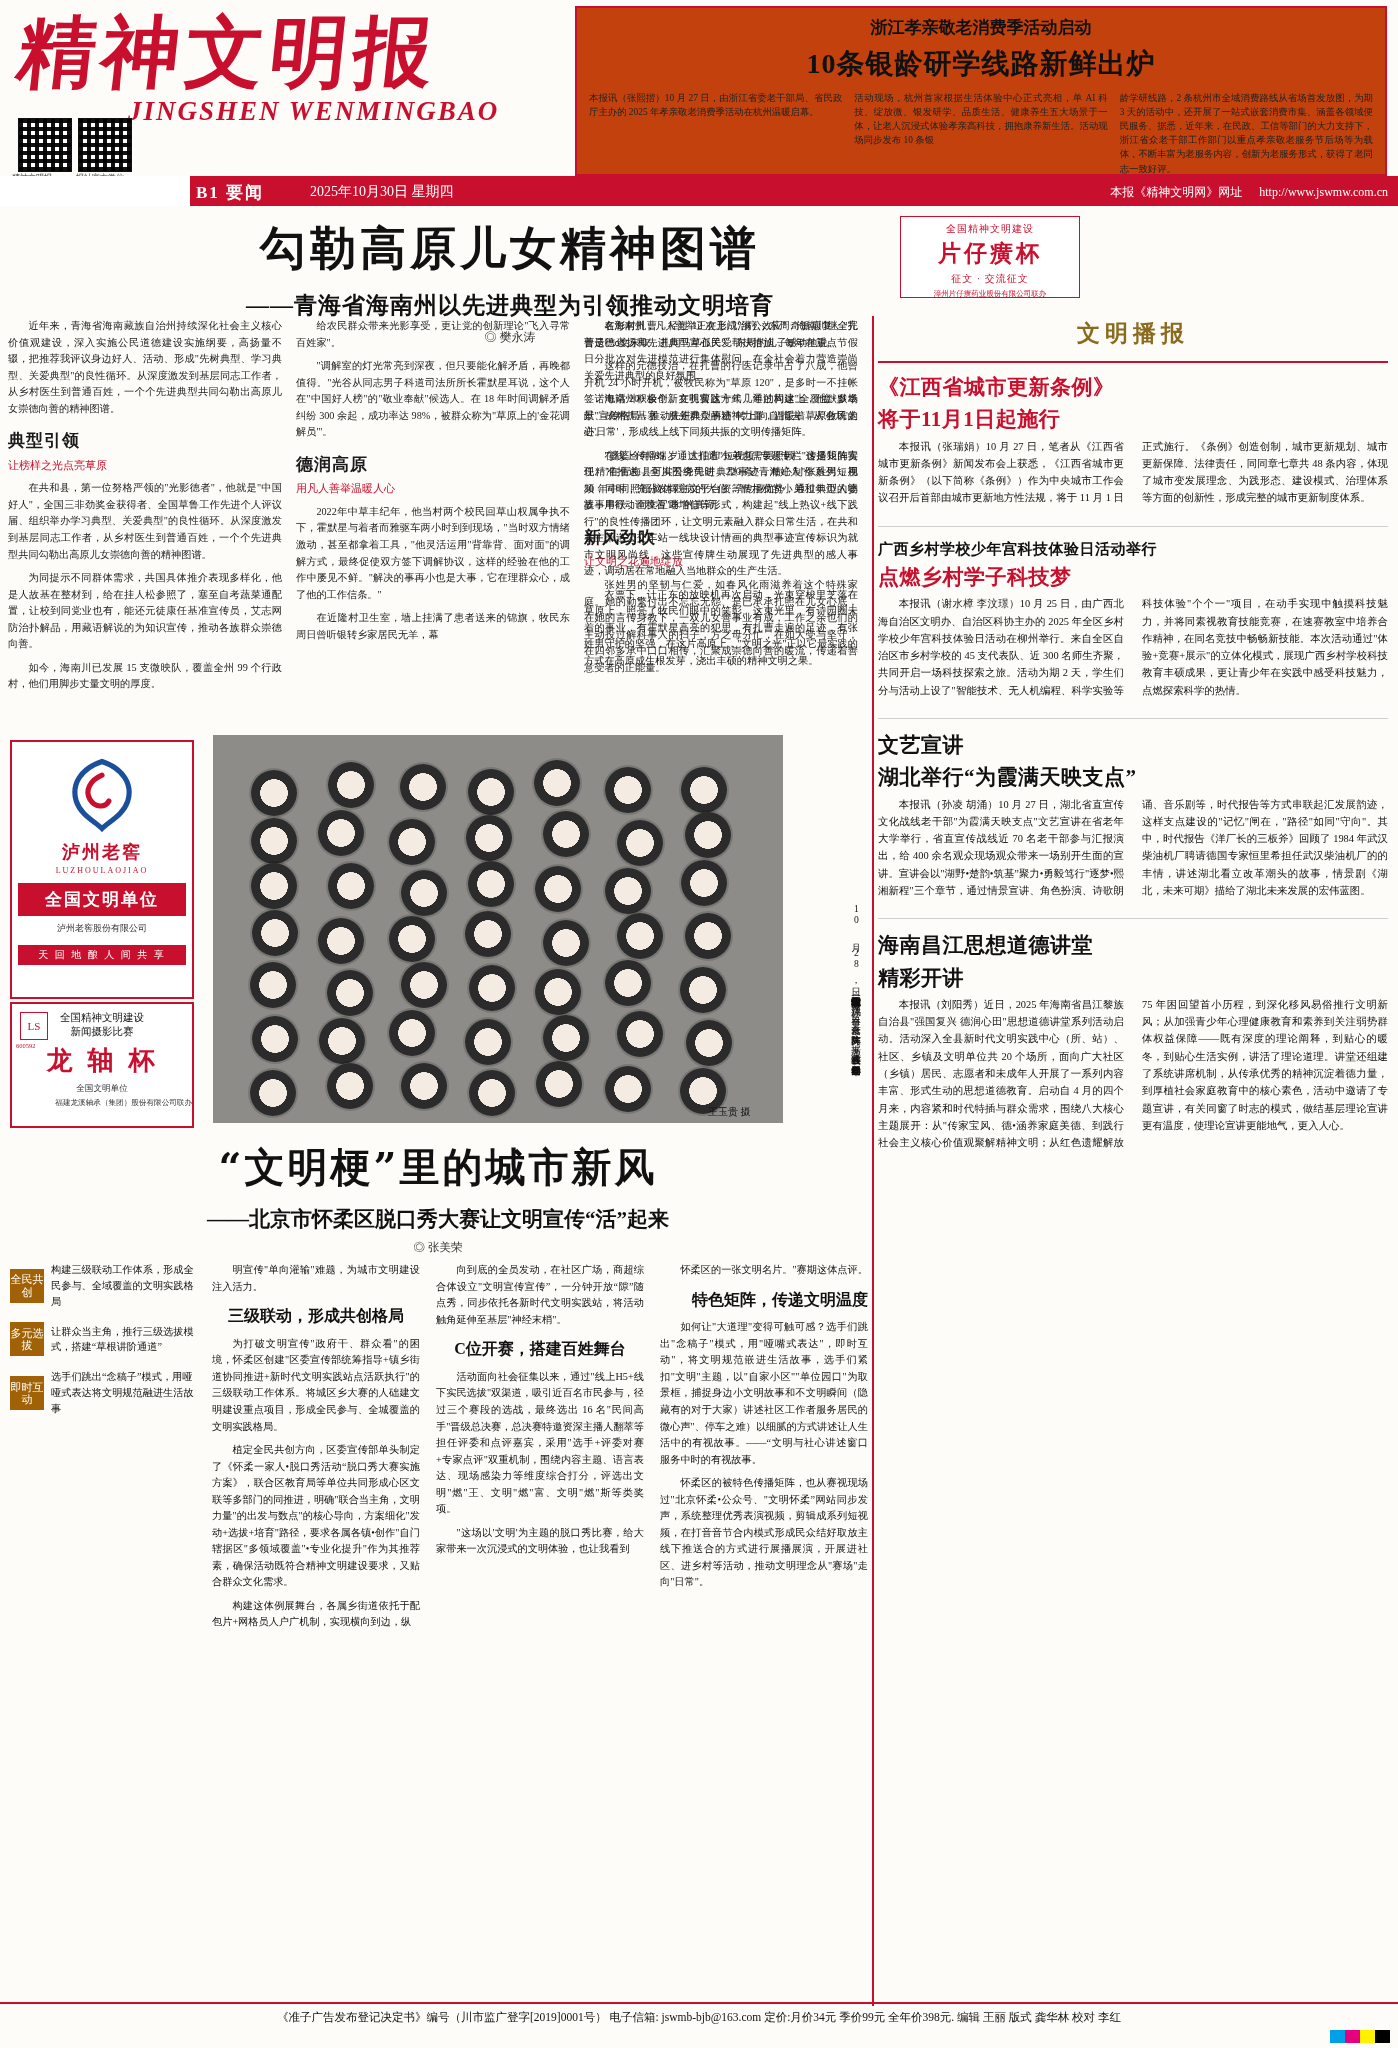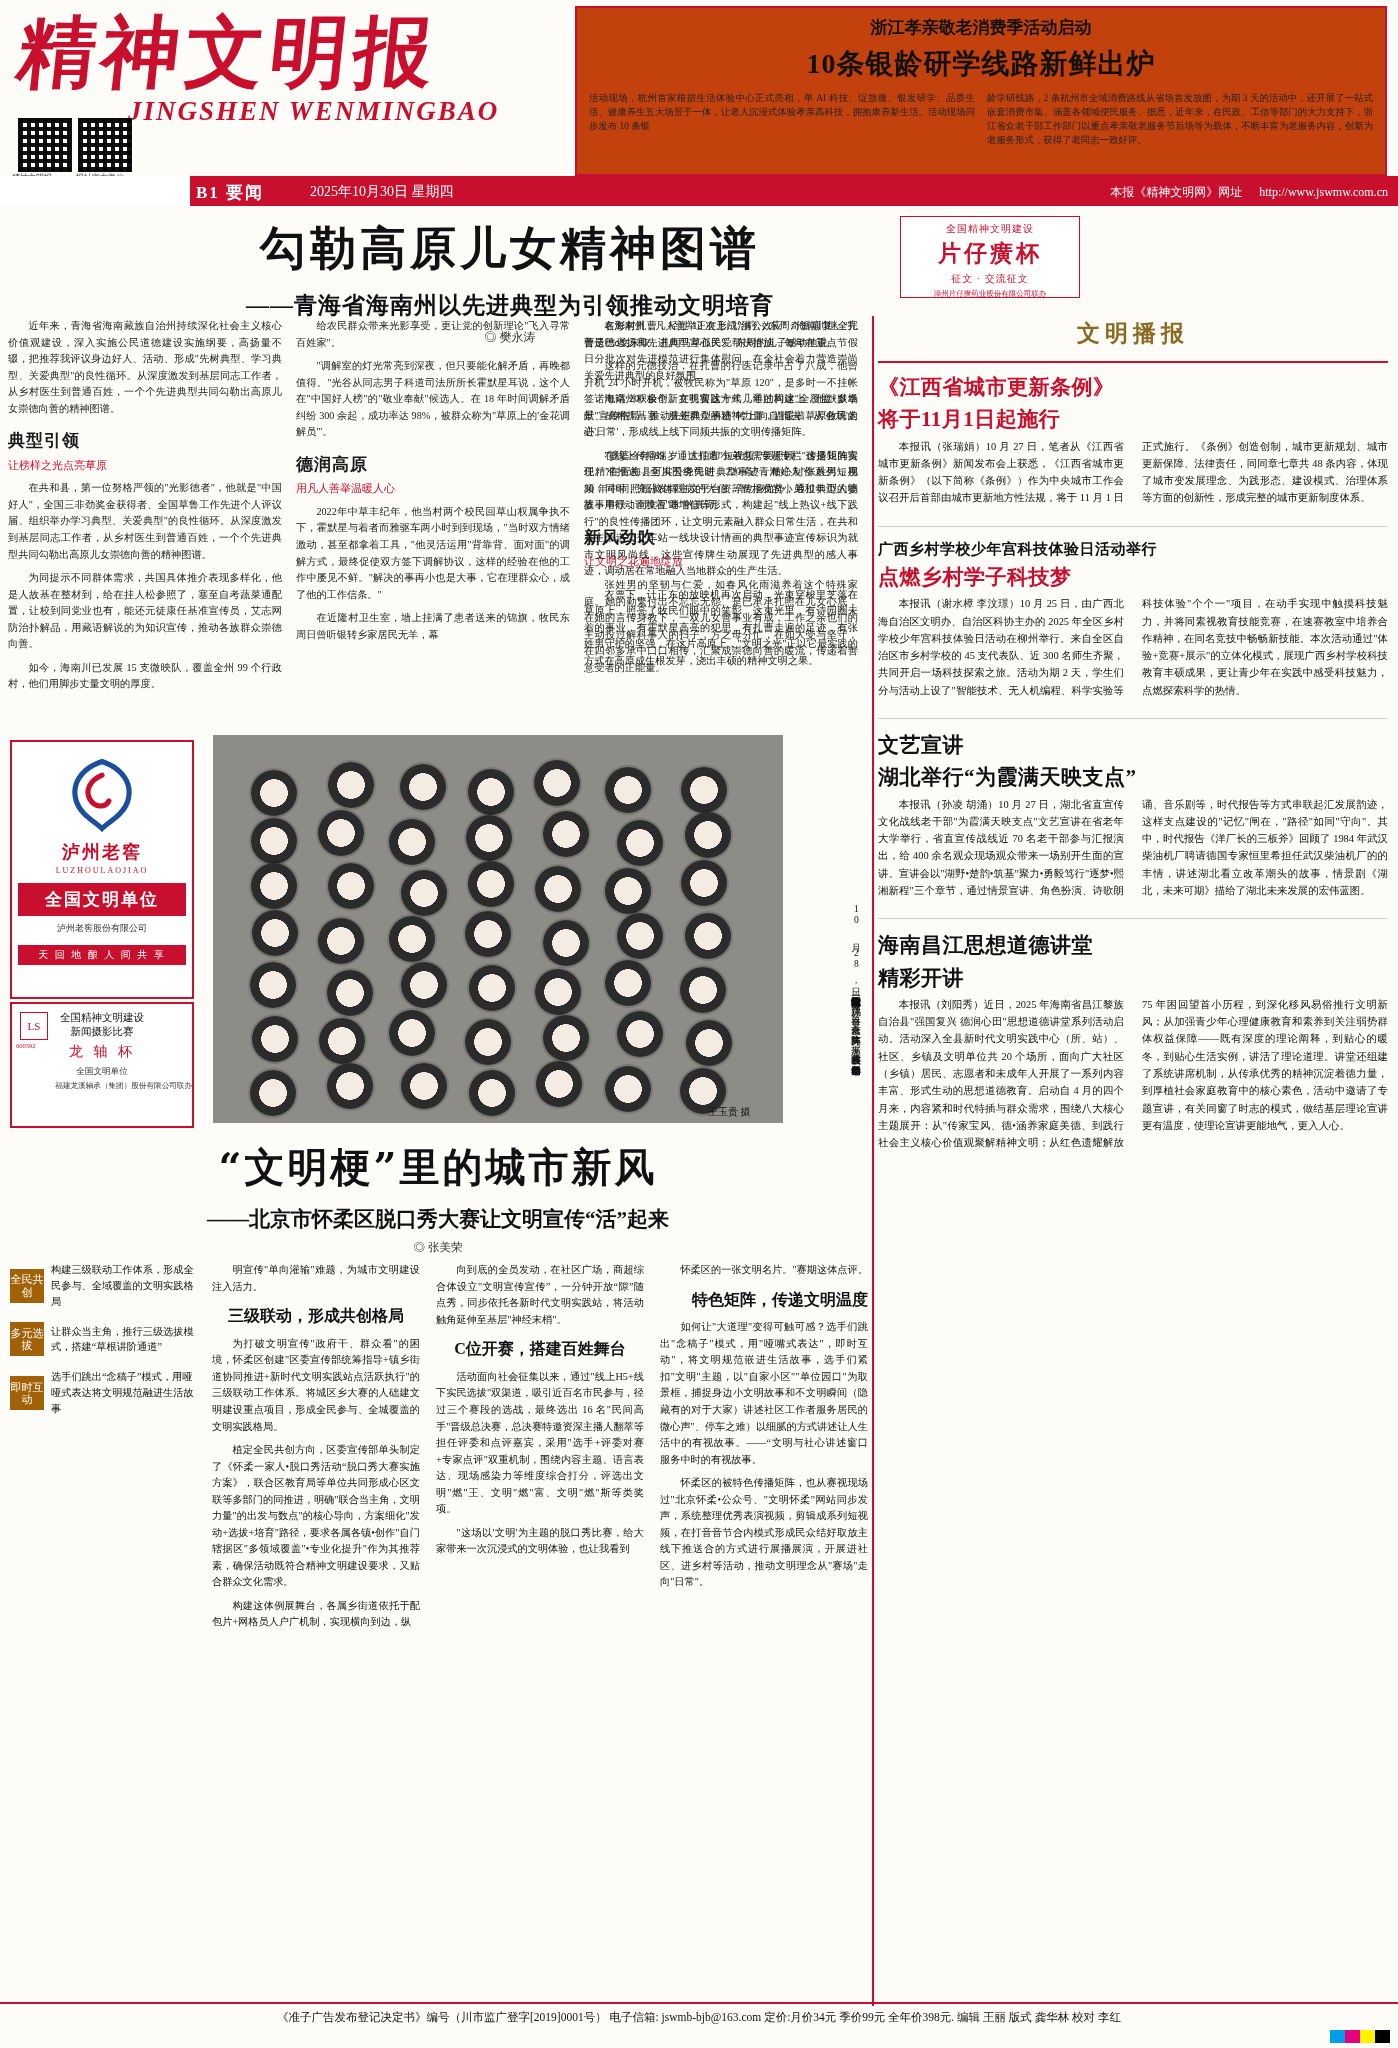--- a/index.html
+++ b/index.html
@@ -90,21 +90,21 @@
   .lzlj-mark{margin:16px auto 4px;width:86px;height:74px;}
   .lzlj-name{font-size:18px;color:#c8102e;font-weight:bold;letter-spacing:2px;font-family:"DejaVu Serif",serif;}
   .lzlj-en{font-size:8px;color:#c8102e;letter-spacing:2px;margin-top:2px;}
   .lzlj-banner{margin:8px 6px 0;background:#c8102e;color:#fff;font-size:17px;font-weight:bold;padding:5px 0;letter-spacing:2px;}
   .lzlj-sub{font-size:9px;color:#333;margin-top:6px;}
   .lzlj-foot{margin:10px 6px 0;background:#c8102e;color:#fff;font-size:10px;padding:3px 0;letter-spacing:2px;}
 
   .adbox2{position:absolute;left:10px;top:1002px;width:180px;height:122px;border:2px solid #c8102e;background:#fff;text-align:center;}
   .adbox2 .hd{font-size:10.5px;margin-top:7px;color:#111;}
   .adbox2 .hd2{font-size:10.5px;color:#111;}
-  .adbox2 .big{font-size:14px;font-weight:normal;color:#c8102e;margin-top:4px;letter-spacing:3px;font-family:"DejaVu Serif",serif;}
+  .adbox2 .big{font-size:26px;font-weight:bold;color:#c8102e;margin-top:4px;letter-spacing:3px;font-family:"DejaVu Serif",serif;}
   .adbox2 .sm{font-size:8.6px;color:#333;margin-top:5px;}
   .adbox2 .sm2{font-size:7.6px;color:#333;margin-top:3px;text-align:right;}
   .ls-badge{position:absolute;left:8px;top:8px;width:26px;height:26px;border:1px solid #c8102e;color:#c8102e;font-size:11px;line-height:26px;}
   .ls-num{position:absolute;left:4px;top:38px;font-size:6.5px;color:#c8102e;}
 
   
   .head2{position:absolute;left:8px;top:1140px;width:860px;text-align:center;}
   .head2 h1{margin:0;font-size:40px;font-weight:bold;letter-spacing:3px;font-family:"DejaVu Serif",serif;}
   .head2 h2{margin:10px 0 0;font-size:21px;font-weight:bold;}
   .head2 .by{margin-top:7px;font-size:11.5px;color:#333;}
@@ -147,20 +147,21 @@
     </div>
     <div class="qr"></div>
     <div class="qr-cap">精神文明报</div>
     <div class="qr2"></div>
     <div class="qr2-cap">报社官方微信</div>
 
     <div class="topnews">
       <div class="kicker">浙江孝亲敬老消费季活动启动</div>
       <div class="headline">10条银龄研学线路新鲜出炉</div>
       <div class="cols">
+        <div class="col">本报讯（张熙揩）10 月 27 日，由浙江省委老干部局、省民政厅主办的 2025 年孝亲敬老消费季活动在杭州温暖启幕。</div>
         <div class="col">活动现场，杭州首家根据生活体验中心正式亮相，单 AI 科技、绽放微、银发研学、品质生活、健康养生五大场景于一体，让老人沉浸式体验孝亲高科技，拥抱康养新生活。活动现场同步发布 10 条银</div>
         <div class="col">龄学研线路，2 条杭州市全域消费路线从省场首发放图，为期 3 天的活动中，还开展了一站式嵌套消费市集、涵盖各领域便民服务、据悉，近年来，在民政、工信等部门的大力支持下，浙江省众老干部工作部门以重点孝亲敬老服务节后场等为载体，不断丰富为老服务内容，创新为老服务形式，获得了老同志一致好评。</div>
       </div>
     </div>
   </div>
 
   <div class="banner">
     <div class="left">B1 要闻</div>
     <div class="date">2025年10月30日 星期四</div>
     <div class="right">

